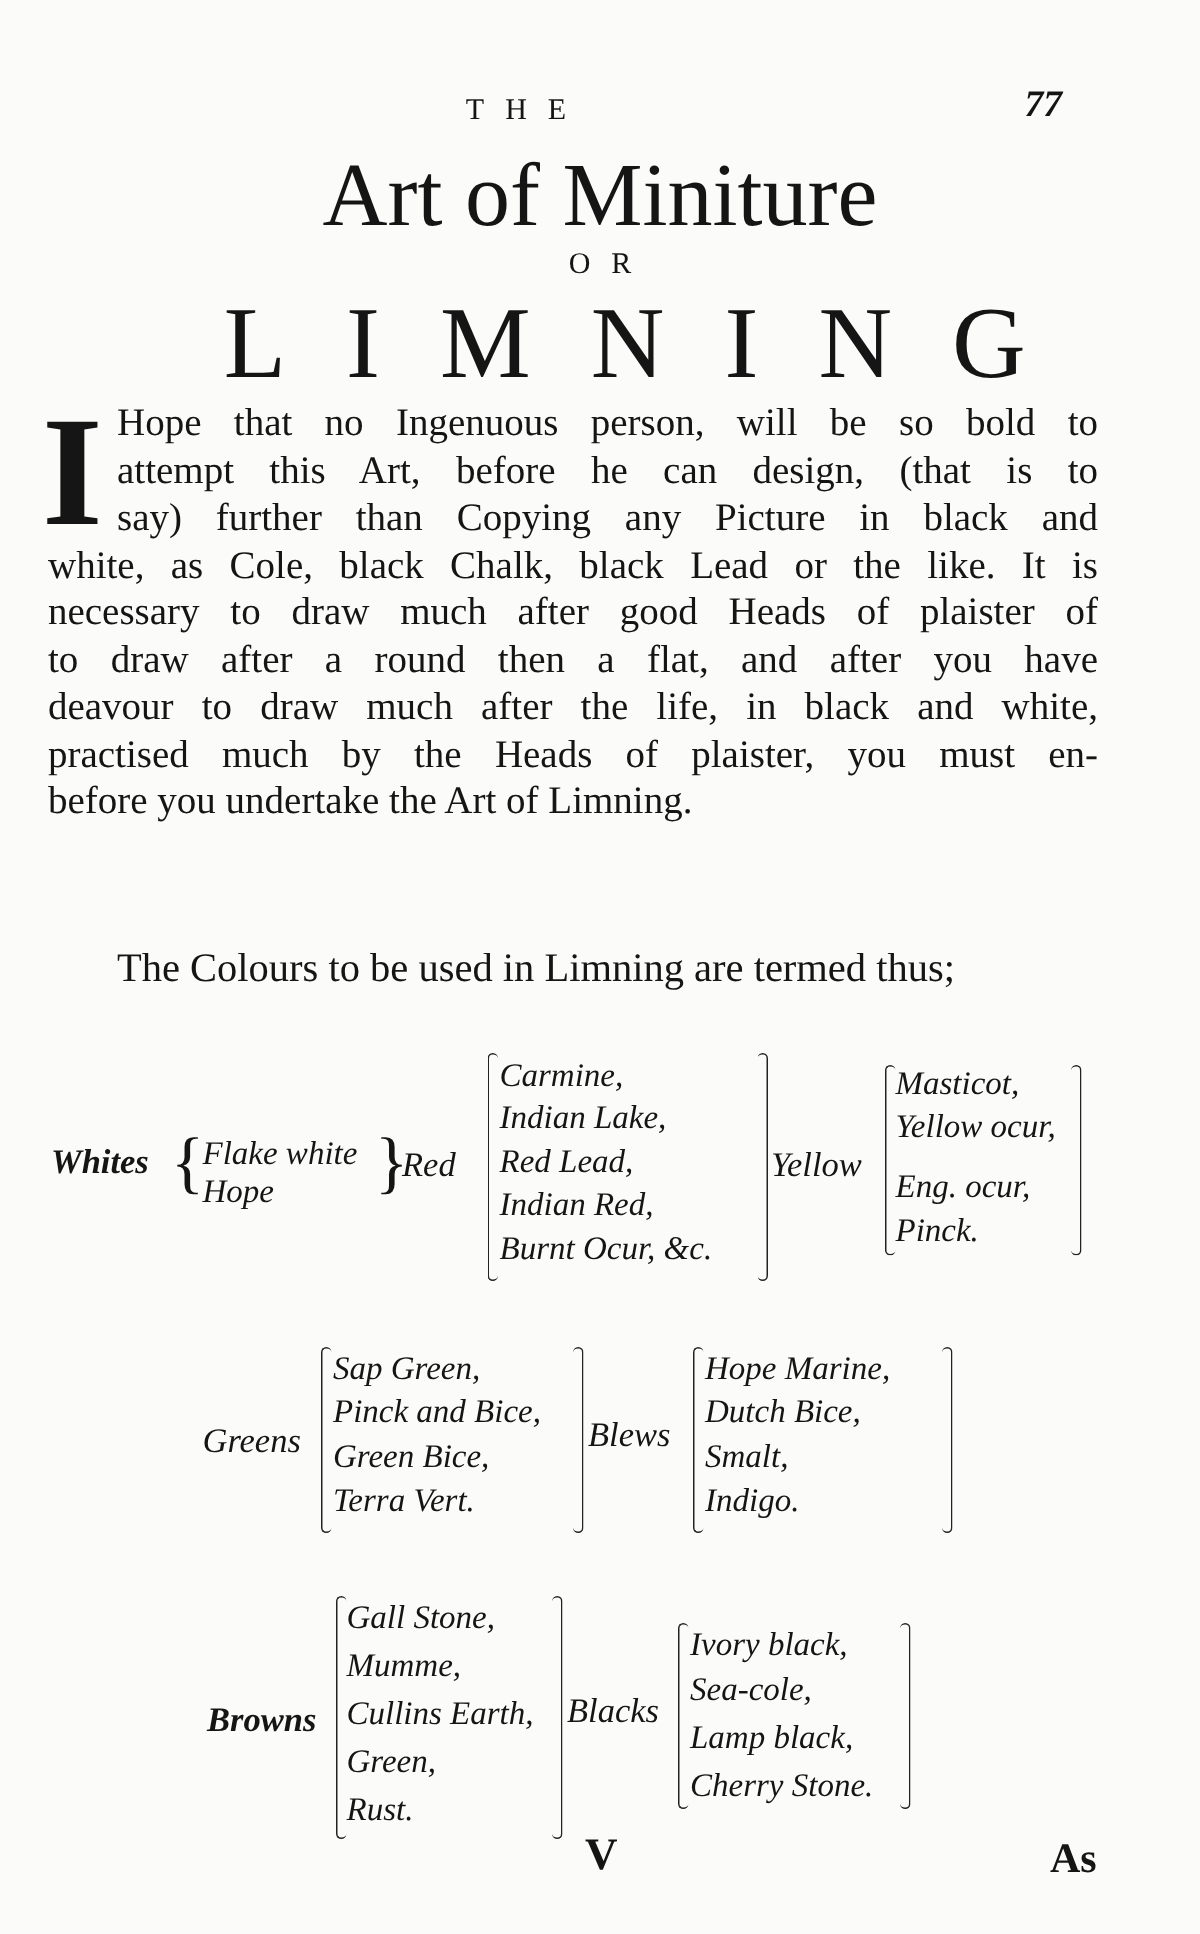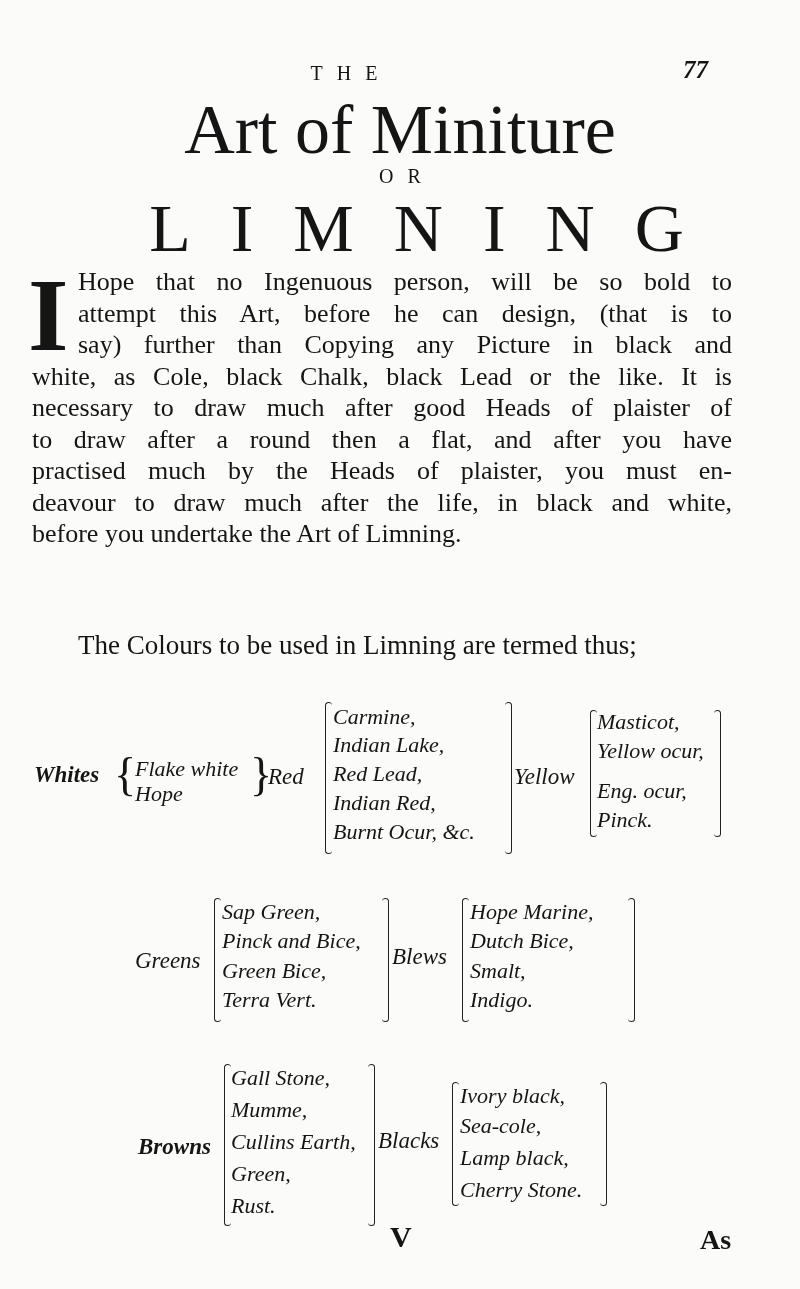--- a/index.html
+++ b/index.html
@@ -4,21 +4,21 @@
 <style>
   html, body { margin:0; padding:0; }
   body {
     width:800px; height:1289px; position:relative; overflow:hidden;
     background:#fbfbf9; color:#151515;
     font-family:"Liberation Serif","DejaVu Serif",serif;
   }
   .abs { position:absolute; }
   .page-num { right:92px; top:28px; font-size:25px; font-style:italic; font-weight:bold;margin-top:28px; }
   .the { left:0; width:688px; text-align:center; top:62px; font-size:20px; letter-spacing:14px; padding-left:14px; box-sizing:border-box; }
-  .title { left:0; width:800px; text-align:center; top:92px; font-size:70px; line-height:76px; }
+  .title { left:0; width:800px; text-align:center; top:92px; font-size:60px; line-height:76px; }
   .or { left:0; width:800px; text-align:center; top:165px; font-size:20px; letter-spacing:14px; padding-left:14px; box-sizing:border-box; }
   .limning { left:0; width:800px; text-align:center; top:192px; font-size:68px; line-height:72px; letter-spacing:40px; padding-left:73px; box-sizing:border-box; }
   .dropcap { left:28px; top:270px; font-size:104px; line-height:90px; font-weight:bold; }
   .para { left:32px; width:700px; top:266px; font-size:26px; line-height:31.5px; }
   .para .line { display:block; white-space:nowrap; text-align:justify; text-align-last:justify; }
   .para .line.indent { padding-left:46px; }
   .para .line.last { text-align-last:left; }
   .intro { left:78px; top:630px; font-size:27px; white-space:nowrap; }
   .table-item { position:absolute; font-style:italic; font-size:22px; line-height:27px; white-space:nowrap; }
   .head { font-style:italic; font-size:23px; position:absolute; white-space:nowrap; }
@@ -39,22 +39,22 @@
 <div class="abs limning">LIMNING</div>
 
 <div class="abs dropcap">I</div>
 <div class="abs para">
   <span class="line indent">Hope that no Ingenuous person, will be so bold to</span>
   <span class="line indent">attempt this Art, before he can design, (that is to</span>
   <span class="line indent">say) further than Copying any Picture in black and</span>
   <span class="line">white, as Cole, black Chalk, black Lead or the like.   It is</span>
   <span class="line">necessary to draw much after good Heads of plaister of</span>
   <span class="line">to draw after a round then a flat, and after you have</span>
+  <span class="line">deavour to draw much after the life, in black and white,</span>
   <span class="line">practised much by the Heads of plaister, you must en-</span>
-  <span class="line">deavour to draw much after the life, in black and white,</span>
   <span class="line last">before you undertake the Art of Limning.</span>
 </div>
 <div class="abs intro">The Colours to be used in Limning are termed thus;</div>
 
 <div>
 
   <div class="head" style="left:34px;top:762px;font-weight:bold;">Whites</div>
   <div class="brace" style="left:114px;top:750px;font-size:46px;">{</div>
   <div class="table-item" style="left:135px;top:755px;">Flake white</div>
   <div class="table-item" style="left:135px;top:780px;">Hope</div>

